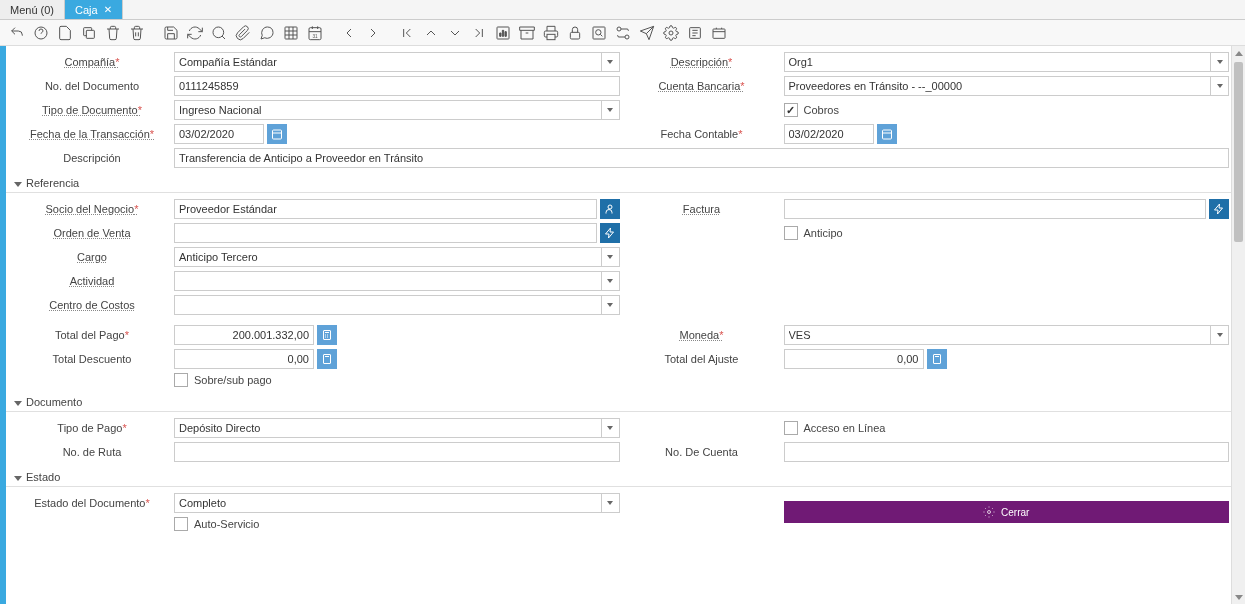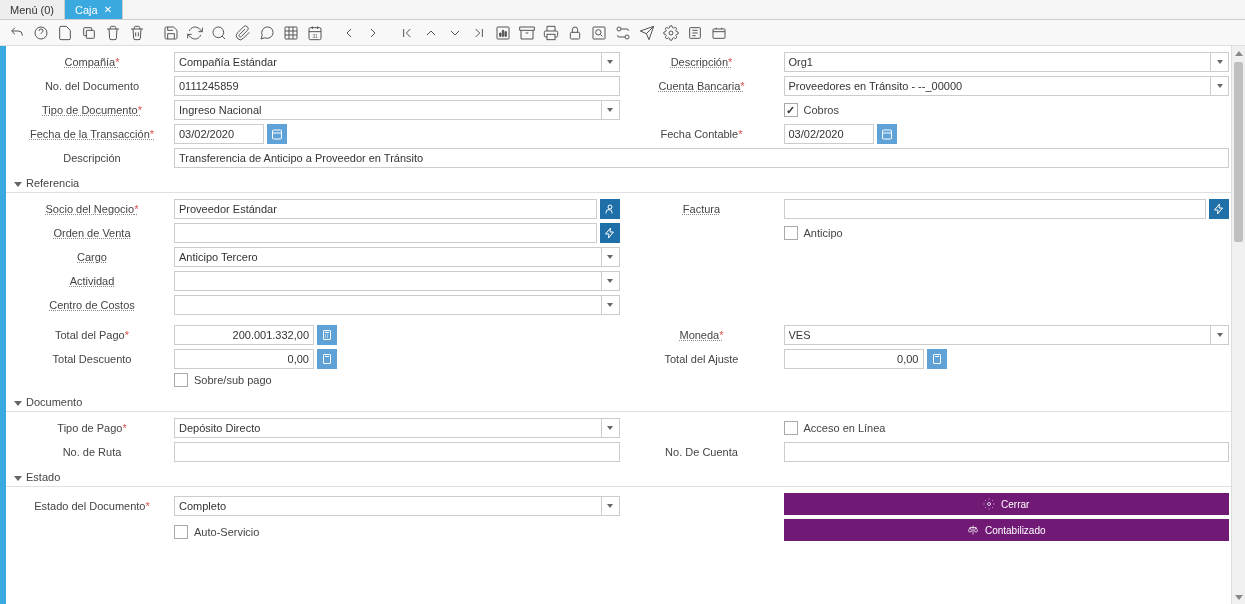--- a/index.html
+++ b/index.html
@@ -688,26 +688,20 @@
       <div class="form-row" style="grid-row: span 2;">
         <div class="form-label"></div>
         <div class="actions-col">
           <div class="action-btn">
             <svg viewBox="0 0 24 24">
                 <circle cx="12" cy="12" r="3"></circle>
                 <path d="M12 1v2M12 21v2M4.22 4.22l1.42 1.42M18.36 18.36l1.42 1.42M1 12h2M21 12h2M4.22 19.78l1.42-1.42M18.36 5.64l1.42-1.42"></path>
               </svg>
             <span>Cerrar</span>
           </div>
-          <div class="action-btn">
-            <svg viewBox="0 0 24 24">
-                <path d="M12 3v18M6 7l-3 6a3 3 0 006 0l-3-6zM18 7l-3 6a3 3 0 006 0l-3-6zM6 7h12"></path>
-              </svg>
-            <span>Contabilizado</span>
-          </div>
         </div>
       </div>
 
       <div class="form-row">
         <div class="form-label"></div>
         <div class="form-control-wrap">
           <span class="checkbox"></span>
           <span class="checkbox-label">Auto-Servicio</span>
         </div>
       </div>

